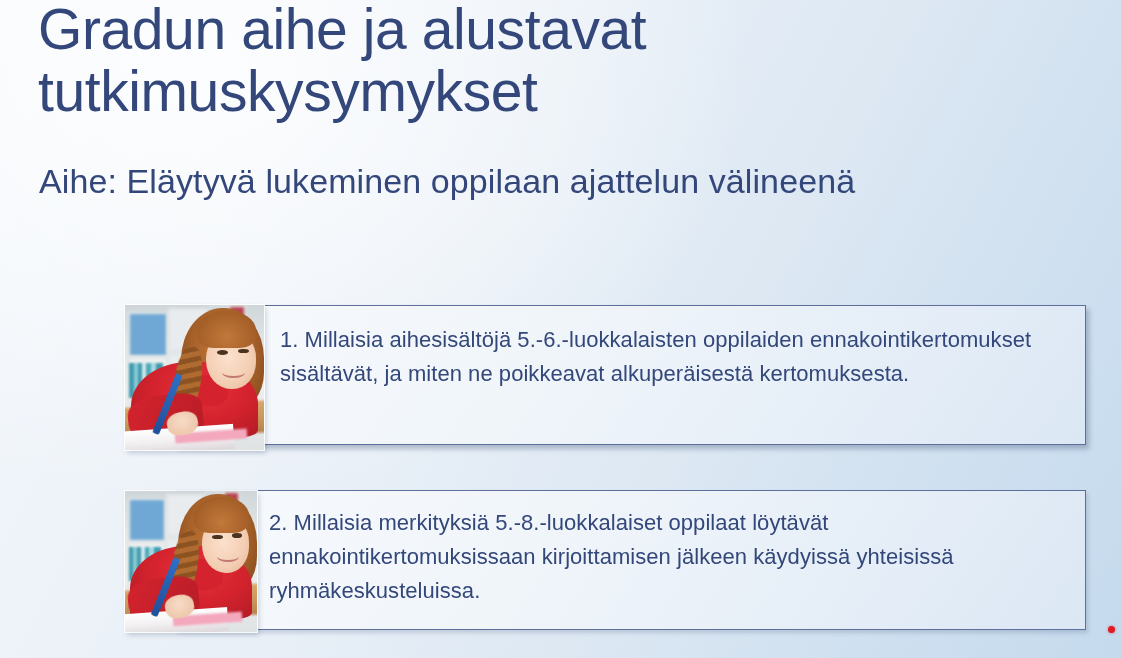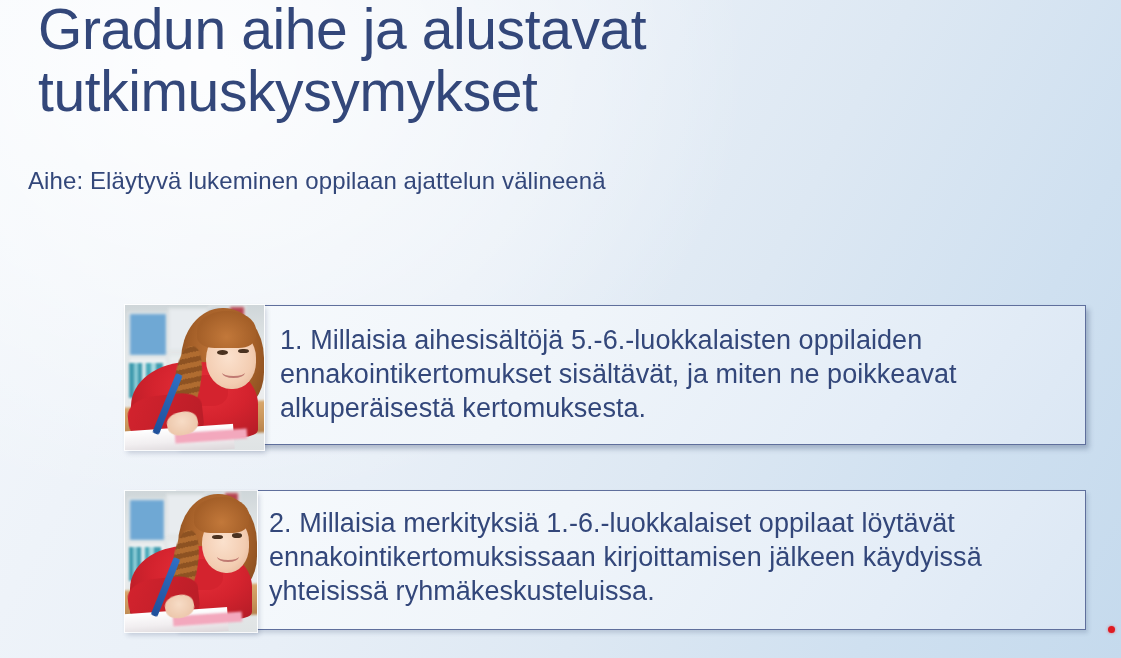--- a/index.html
+++ b/index.html
@@ -52,23 +52,23 @@
     font-size: 57px;
     line-height: 62px;
     font-weight: 400;
     color: #33477a;
     letter-spacing: -0.4px;
     white-space: pre-line;
   }
 
   .subtitle {
     position: absolute;
-    left: 28px;
+    left: 39px;
     top: 161px;
-    font-size: 24px;
+    font-size: 34px;
     line-height: 40px;
     font-weight: 400;
     color: #33477a;
     letter-spacing: 0.1px;
   }
 
   
   .card {
     position: absolute;
     box-sizing: border-box;
@@ -85,21 +85,21 @@
   .card.two {
     left: 176px;
     top: 490px;
     width: 910px;
     height: 140px;
     box-shadow: 2px 3px 4px rgba(40,60,100,0.18);
   }
 
   .card-text {
     position: absolute;
-    font-size: 27px;
+    font-size: 22px;
     line-height: 34px;
     color: #33477a;
     letter-spacing: 0.05px;
   }
   .card.one .card-text {
     left: 103px;
     top: 17px;
     width: 790px;
   }
   .card.two .card-text {
@@ -291,21 +291,21 @@
       <div class="arm"></div>
       <div class="paper"></div>
       <div class="paper2"></div>
       <div class="hand"></div>
       <div class="pen"></div>
       <div class="ph-blur"></div>
     </div>
   </div>
 
   <div class="card two">
-    <div class="card-text">2. Millaisia merkityksiä 1.-6.-luokkalaiset oppilaat löytävät ennakointikertomuksissaan kirjoittamisen jälkeen käydyissä yhteisissä ryhmäkeskusteluissa.</div>
+    <div class="card-text">2. Millaisia merkityksiä 5.-8.-luokkalaiset oppilaat löytävät ennakointikertomuksissaan kirjoittamisen jälkeen käydyissä yhteisissä ryhmäkeskusteluissa.</div>
   </div>
 
   <div class="photo p2">
     <div class="ph-inner">
       <div class="bg-wall"></div>
       <div class="shelf s1"></div>
       <div class="shelf s2"></div>
       <div class="shelf s3"></div>
       <div class="shelf s4"></div>
       <div class="shelf s5"></div>

